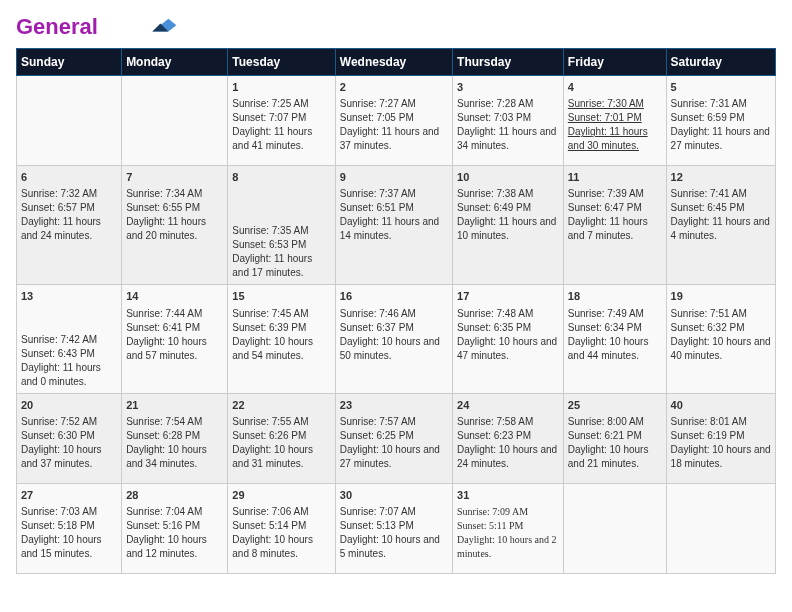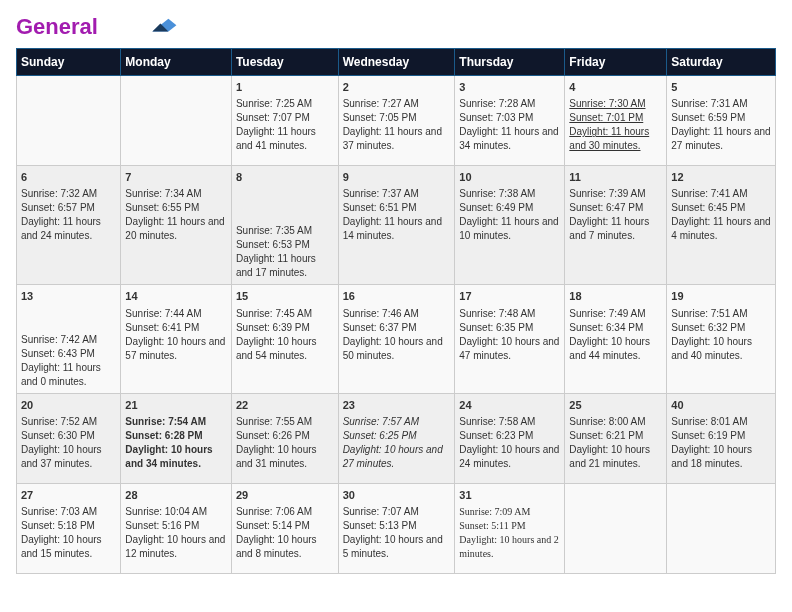--- a/index.html
+++ b/index.html
@@ -247,33 +247,33 @@
       </tr>
       <tr>
         <td>
           <span class="day-num">20</span>
           <div class="day-info" style="white-space: pre-line;">Sunrise: 7:52 AM
 Sunset: 6:30 PM
 Daylight: 10 hours and 37 minutes.</div>
         </td>
         <td>
           <span class="day-num">21</span>
-          <div class="day-info" style="white-space: pre-line; font-weight: bold;">Sunrise: 7:54 AM
+          <div class="day-info" style="white-space: pre-line;">Sunrise: 7:54 AM
 Sunset: 6:28 PM
 Daylight: 10 hours and 34 minutes.</div>
         </td>
         <td>
           <span class="day-num">22</span>
           <div class="day-info" style="white-space: pre-line;">Sunrise: 7:55 AM
 Sunset: 6:26 PM
 Daylight: 10 hours and 31 minutes.</div>
         </td>
         <td>
           <span class="day-num">23</span>
-          <div class="day-info" style="white-space: pre-line; font-style: italic;">Sunrise: 7:57 AM
+          <div class="day-info" style="white-space: pre-line;">Sunrise: 7:57 AM
 Sunset: 6:25 PM
 Daylight: 10 hours and 27 minutes.</div>
         </td>
         <td>
           <span class="day-num">24</span>
           <div class="day-info" style="white-space: pre-line;">Sunrise: 7:58 AM
 Sunset: 6:23 PM
 Daylight: 10 hours and 24 minutes.</div>
         </td>
         <td>
@@ -291,21 +291,21 @@
       </tr>
       <tr>
         <td>
           <span class="day-num">27</span>
           <div class="day-info" style="white-space: pre-line;">Sunrise: 7:03 AM
 Sunset: 5:18 PM
 Daylight: 10 hours and 15 minutes.</div>
         </td>
         <td>
           <span class="day-num">28</span>
-          <div class="day-info" style="white-space: pre-line;">Sunrise: 10:04 AM
+          <div class="day-info" style="white-space: pre-line;">Sunrise: 7:04 AM
 Sunset: 5:16 PM
 Daylight: 10 hours and 12 minutes.</div>
         </td>
         <td>
           <span class="day-num">29</span>
           <div class="day-info" style="white-space: pre-line;">Sunrise: 7:06 AM
 Sunset: 5:14 PM
 Daylight: 10 hours and 8 minutes.</div>
         </td>
         <td>

